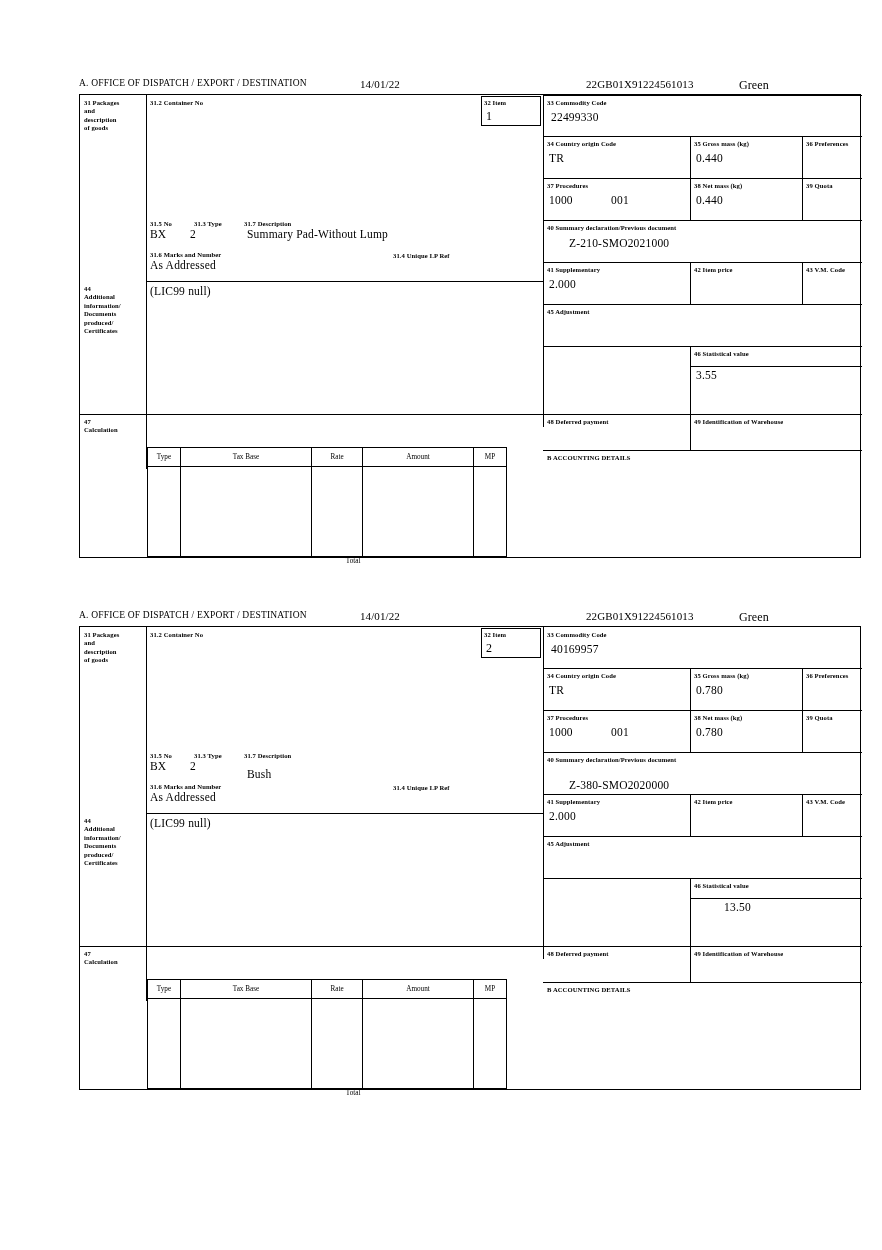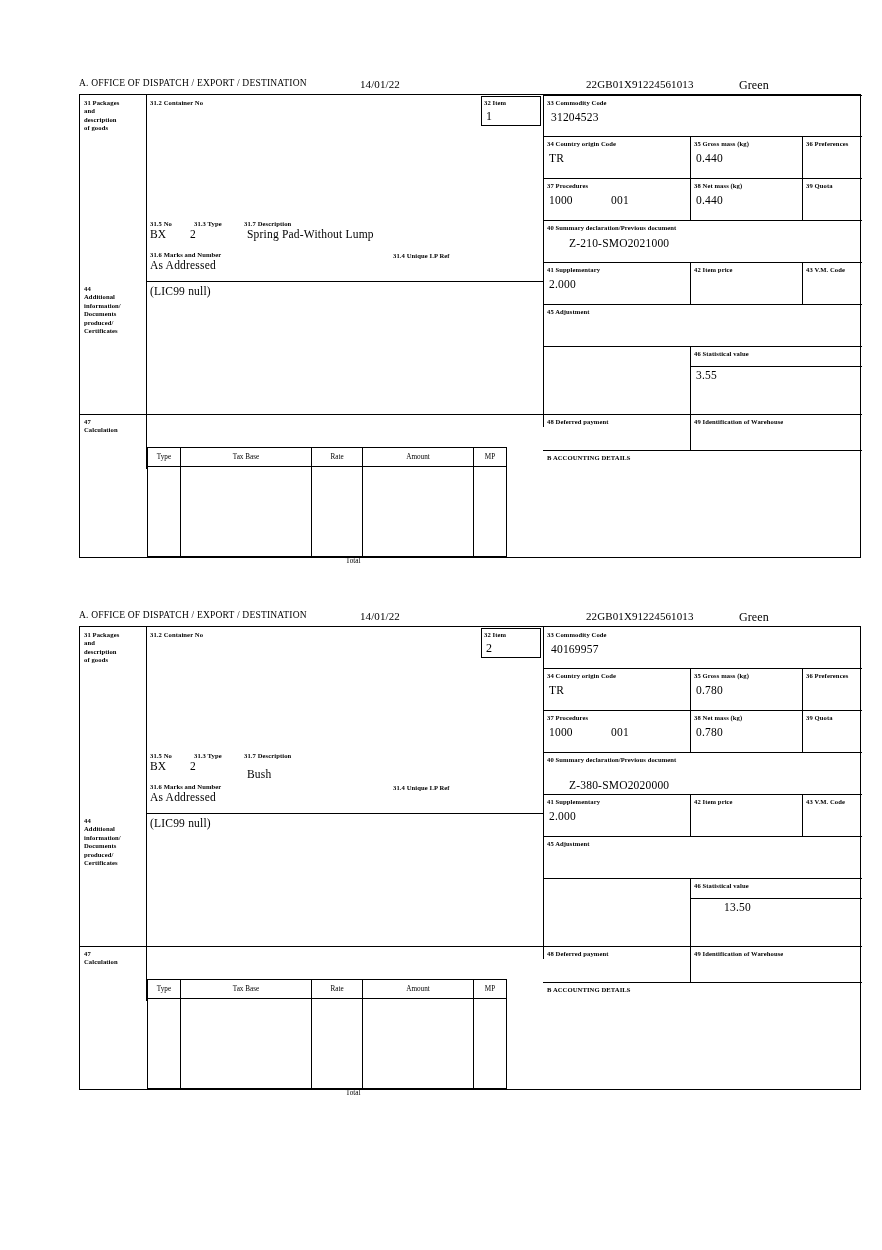--- a/index.html
+++ b/index.html
@@ -162,37 +162,37 @@
 
       <div class="abs lbl bold" style="left:404px; top:4px;">32 Item</div>
       <div class="itembox" style="left:401px; top:1px; width:60px; height:30px;"></div>
       <div class="abs val" style="left:406px; top:14px; font-size:12px;">1</div>
 
       <div class="abs lbl bold" style="left:70px; top:125px;">31.5 No</div>
       <div class="abs lbl bold" style="left:114px; top:125px;">31.3 Type</div>
       <div class="abs lbl bold" style="left:164px; top:125px;">31.7 Description</div>
       <div class="abs val" style="left:70px; top:133px;">BX</div>
       <div class="abs val" style="left:110px; top:133px;">2</div>
-      <div class="abs val" style="left:167px; top:133px;">Spring Pad-Without Lump</div>
+      <div class="abs val" style="left:167px; top:133px;">Summary Pad-Without Lump</div>
 
       <div class="abs lbl bold" style="left:70px; top:156px;">31.6 Marks and Number</div>
       <div class="abs lbl bold" style="left:313px; top:157px;">31.4 Unique I.P Ref</div>
       <div class="abs val" style="left:70px; top:164px;">As Addressed</div>
       <div class="abs val" style="left:400px; top:164px;"></div>
 
       <div class="abs lbl bold" style="left:4px; top:190px; width:60px; white-space:pre-line;">44
 Additional
 information/
 Documents
 produced/
 Certificates</div>
       <div class="abs val" style="left:70px; top:190px;">(LIC99 null)</div>
 
       <div class="abs lbl bold" style="left:467px; top:4px;">33 Commodity Code</div>
-      <div class="abs val" style="left:471px; top:16px;">31204523</div>
+      <div class="abs val" style="left:471px; top:16px;">22499330</div>
 
       <div class="abs lbl bold" style="left:467px; top:45px;">34 Country origin Code</div>
       <div class="abs val" style="left:469px; top:57px;">TR</div>
       <div class="abs lbl bold" style="left:614px; top:45px;">35 Gross mass (kg)</div>
       <div class="abs val" style="left:616px; top:57px;">0.440</div>
       <div class="abs lbl bold" style="left:726px; top:45px;">36 Preferences</div>
       <div class="abs val" style="left:728px; top:57px;"></div>
 
       <div class="abs lbl bold" style="left:467px; top:87px;">37 Procedures</div>
       <div class="abs val" style="left:469px; top:99px;">1000</div>

